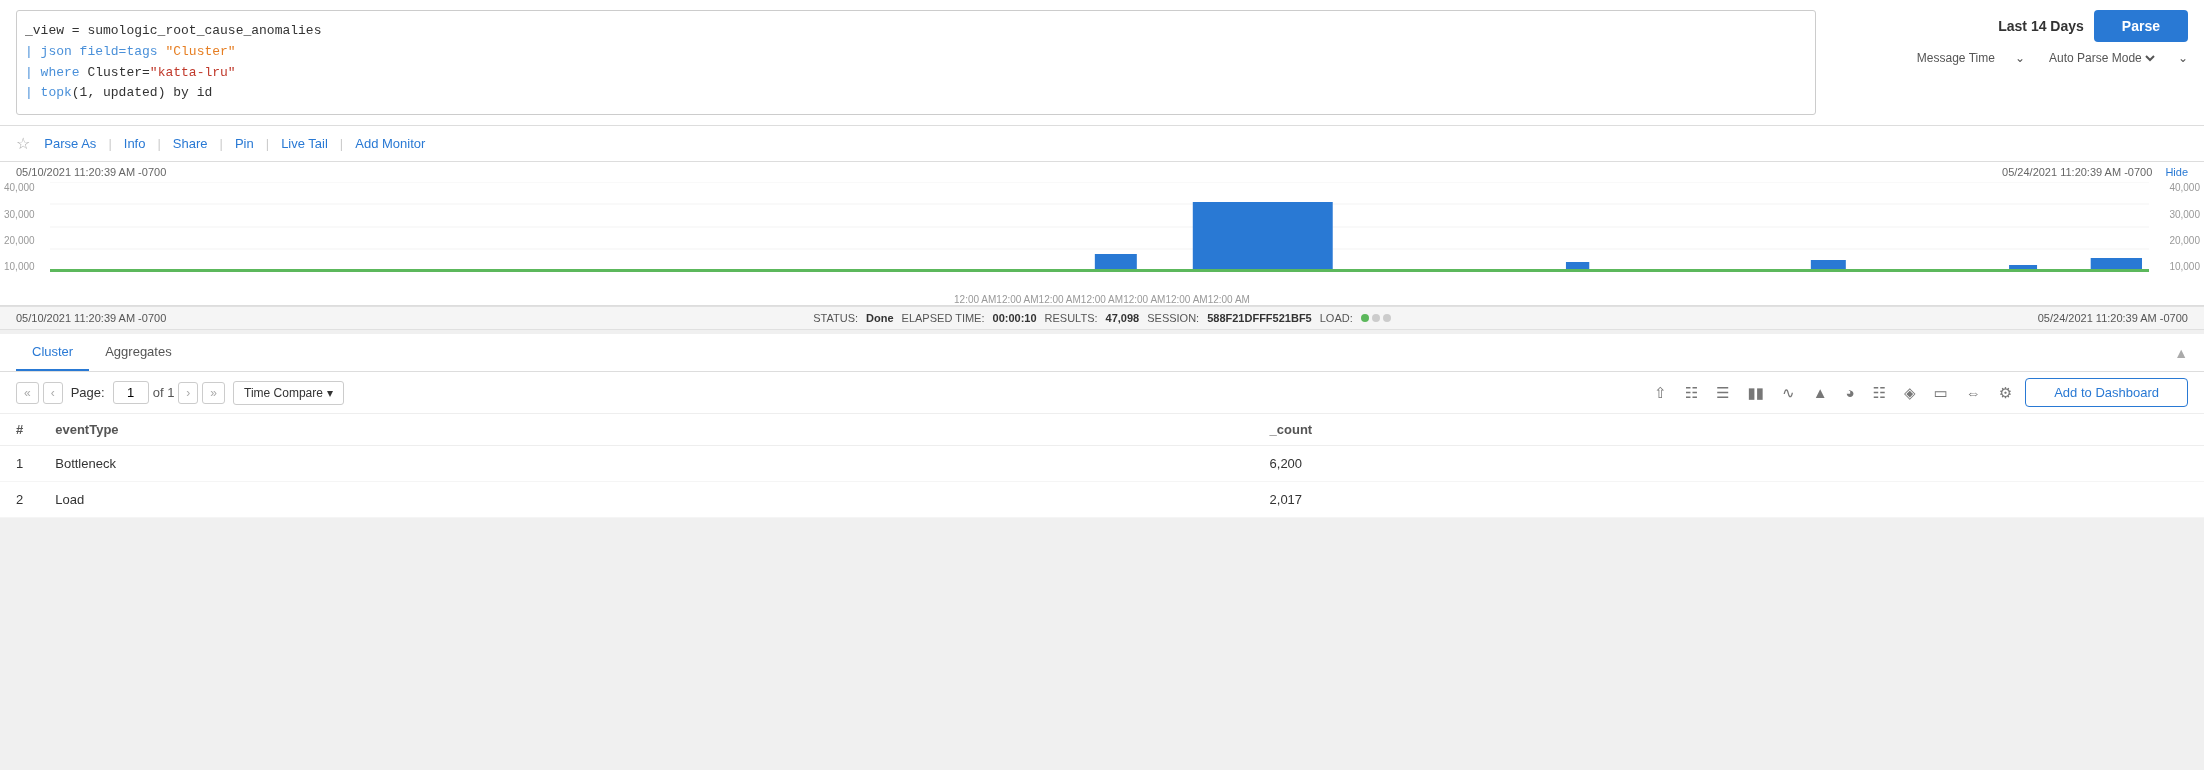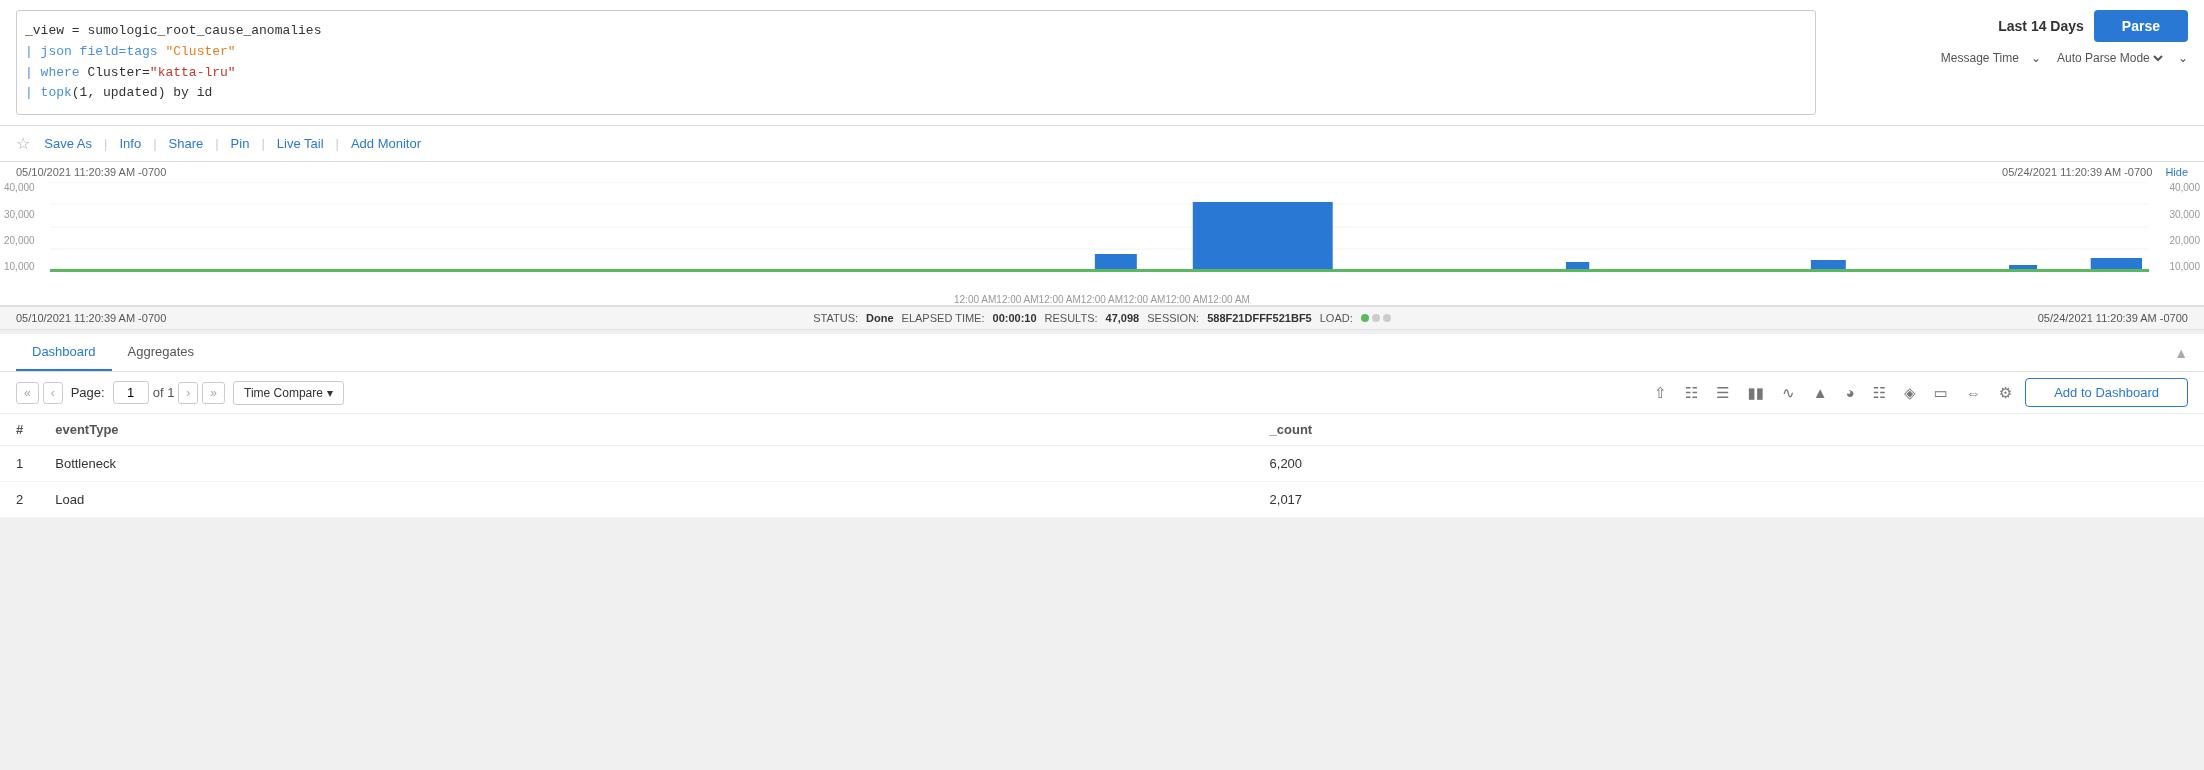--- a/index.html
+++ b/index.html
@@ -12,21 +12,21 @@
     .query-editor { flex: 1; background: #fff; border: 1px solid #ccc; border-radius: 3px; padding: 10px 8px; font-family: 'Courier New', monospace; font-size: 13px; line-height: 1.6; min-height: 90px; }
     .query-line { display: block; }
     .kw-blue { color: #4a90d9; }
     .str-orange { color: #e67e22; }
     .str-red { color: #c0392b; }
 
     .query-right { display: flex; flex-direction: column; align-items: flex-end; gap: 8px; min-width: 360px; }
     .time-range-row { display: flex; align-items: center; gap: 10px; }
     .time-range-label { font-size: 14px; font-weight: 600; color: #333; }
     .start-btn { background: #2979d4; color: #fff; border: none; border-radius: 4px; padding: 8px 28px; font-size: 14px; font-weight: 600; cursor: pointer; }
-    .parse-row { display: flex; align-items: center; gap: 12px; font-size: 12px; color: #555; }
+    .parse-row { display: flex; align-items: center; gap: 20px; font-size: 12px; color: #555; }
     .parse-select { border: none; background: transparent; font-size: 12px; color: #555; cursor: pointer; text-align: center; }
 
     
     .toolbar { background: #fff; border-bottom: 1px solid #ddd; padding: 6px 16px; display: flex; align-items: center; gap: 4px; }
     .star-icon { color: #aaa; font-size: 16px; cursor: pointer; margin-right: 4px; }
     .toolbar-link { color: #2979d4; font-size: 13px; cursor: pointer; text-decoration: none; padding: 4px 6px; }
     .toolbar-divider { color: #ccc; margin: 0 2px; }
 
     
     .chart-section { background: #fff; margin: 0; padding: 0; border-bottom: 1px solid #ddd; }
@@ -107,21 +107,21 @@
         <select class="parse-select">
           <option>Auto Parse Mode</option>
         </select>
         <span>⌄</span>
       </div>
     </div>
   </div>
 
   <div class="toolbar">
     <span class="star-icon">☆</span>
-    <a class="toolbar-link">Save As</a>
+    <a class="toolbar-link">Parse As</a>
     <span class="toolbar-divider">|</span>
     <a class="toolbar-link">Info</a>
     <span class="toolbar-divider">|</span>
     <a class="toolbar-link">Share</a>
     <span class="toolbar-divider">|</span>
     <a class="toolbar-link">Pin</a>
     <span class="toolbar-divider">|</span>
     <a class="toolbar-link">Live Tail</a>
     <span class="toolbar-divider">|</span>
     <a class="toolbar-link">Add Monitor</a>
@@ -207,21 +207,21 @@
         <div class="dot-gray"></div>
         <div class="dot-gray"></div>
       </div>
     </div>
     <span>05/24/2021 11:20:39 AM -0700</span>
   </div>
 
   <div class="results-section">
     <div class="results-tabs">
       <div class="tabs-left">
-        <div class="tab active">Dashboard</div>
+        <div class="tab active">Cluster</div>
         <div class="tab">Aggregates</div>
       </div>
       <span class="collapse-btn">▲</span>
     </div>
 
     <div class="results-toolbar">
       <div class="pagination">
         <button class="page-nav-btn">«</button>
         <button class="page-nav-btn">‹</button>
         <span style="font-size:13px; margin: 0 4px;">Page:</span>

